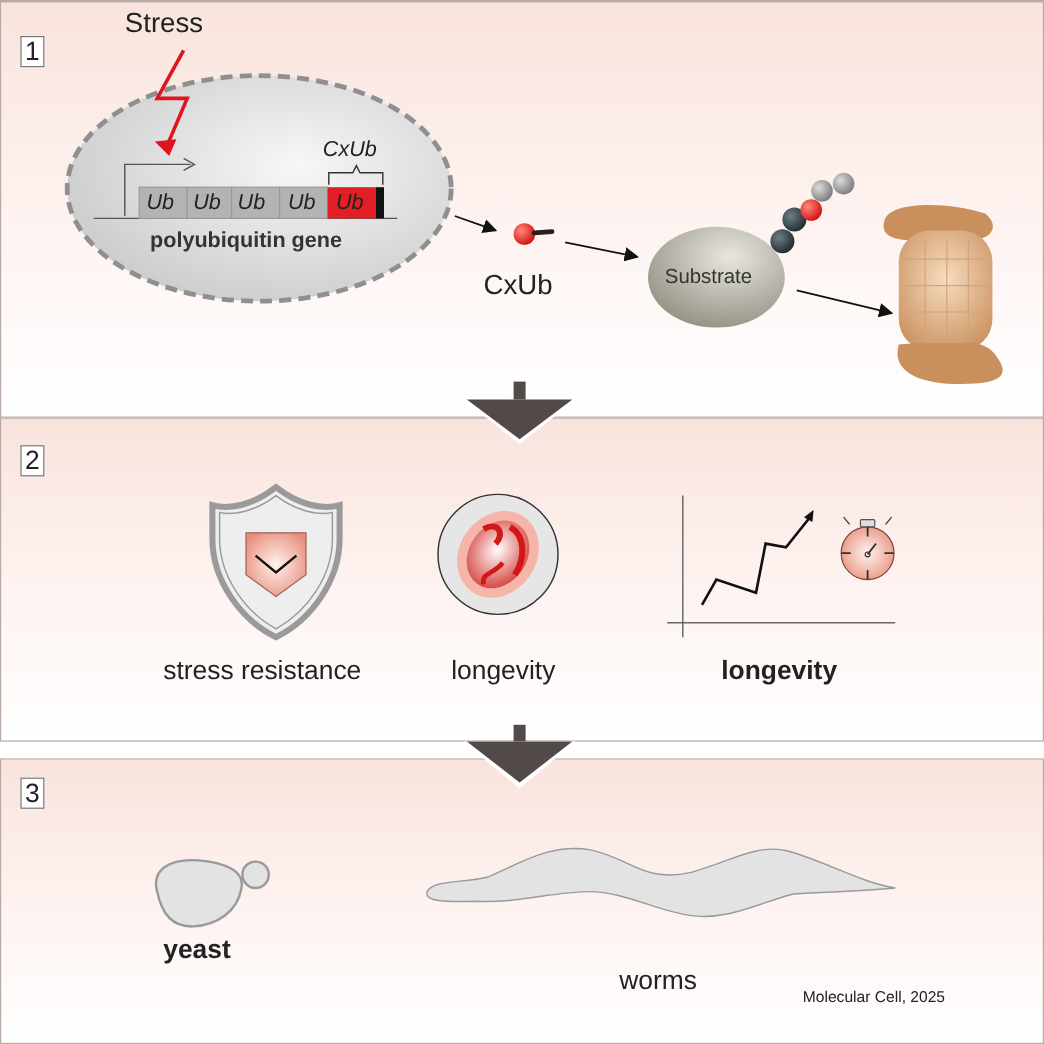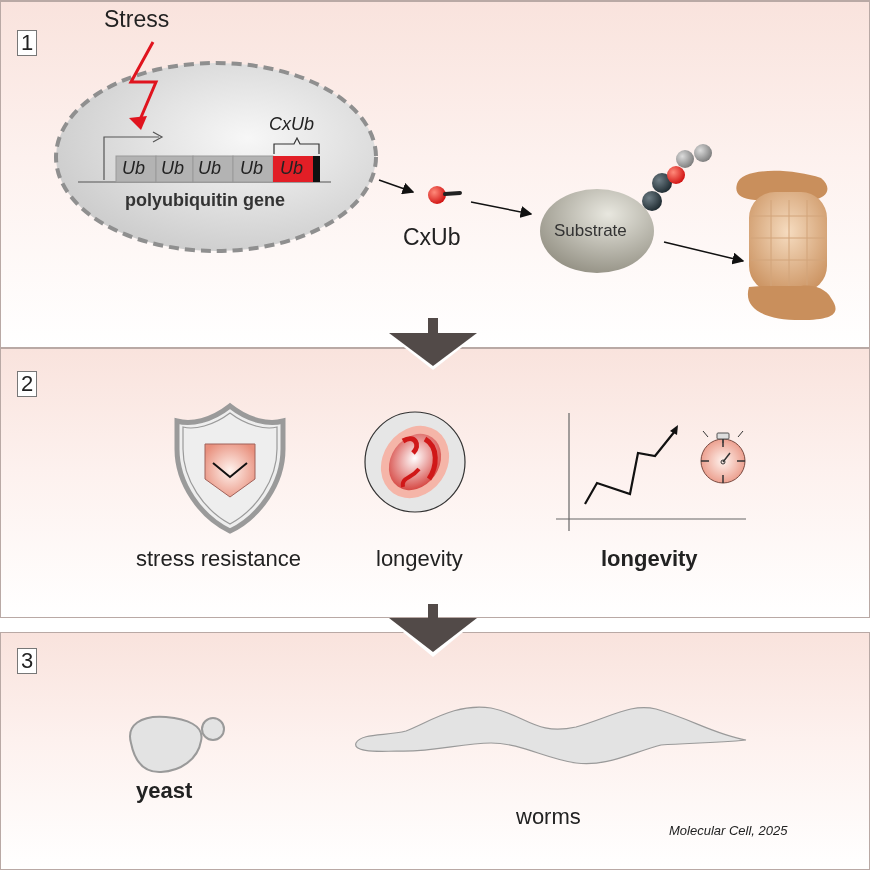--- a/index.html
+++ b/index.html
@@ -179,21 +179,21 @@
     <g>
       <circle cx="212" cy="96" r="11" fill="#e3e3e3" stroke="#9a9a9a" stroke-width="2"></circle>
       <path d="M130,110 C125,92 140,82 165,84 C185,86 204,92 200,108 C197,126 180,138 160,139 C140,140 133,125 130,110 Z" fill="#e3e3e3" stroke="#9a9a9a" stroke-width="2"></path>
     </g>
     <g>
       <path d="M355,110 C360,100 385,103 405,98 C430,88 455,70 490,75 C525,82 535,103 575,94 C610,84 630,70 655,76 C690,86 715,102 745,107 C715,110 690,110 660,112 C630,120 605,134 575,130 C545,126 520,110 490,110 C460,110 430,120 395,118 C370,119 352,118 355,110 Z" fill="#e3e3e3" stroke="#9a9a9a" stroke-width="1.2"></path>
     </g>
   </svg>
   <div class="lbl" style="left:135px;top:145px;font-weight:bold;">yeast</div>
   <div class="lbl" style="left:515px;top:145px;margin-top:26px;">worms</div>
-  <div class="credit" style="left:668px;top:190px;font-style:italic;">Molecular Cell, 2025</div>
+  <div class="credit" style="left:668px;top:190px;">Molecular Cell, 2025</div>
 </div>
 
 <svg width="870" height="870" style="pointer-events:none;">
   <g>
     <rect x="428" y="318" width="10" height="18" fill="#524a48"></rect>
     <path d="M386,333 L480,333 L433,370 Z" fill="#fff"></path>
     <path d="M389,333 L477,333 L433,366 Z" fill="#524a48"></path>
   </g>
   <g>
     <rect x="428" y="604" width="10" height="16" fill="#524a48"></rect>

